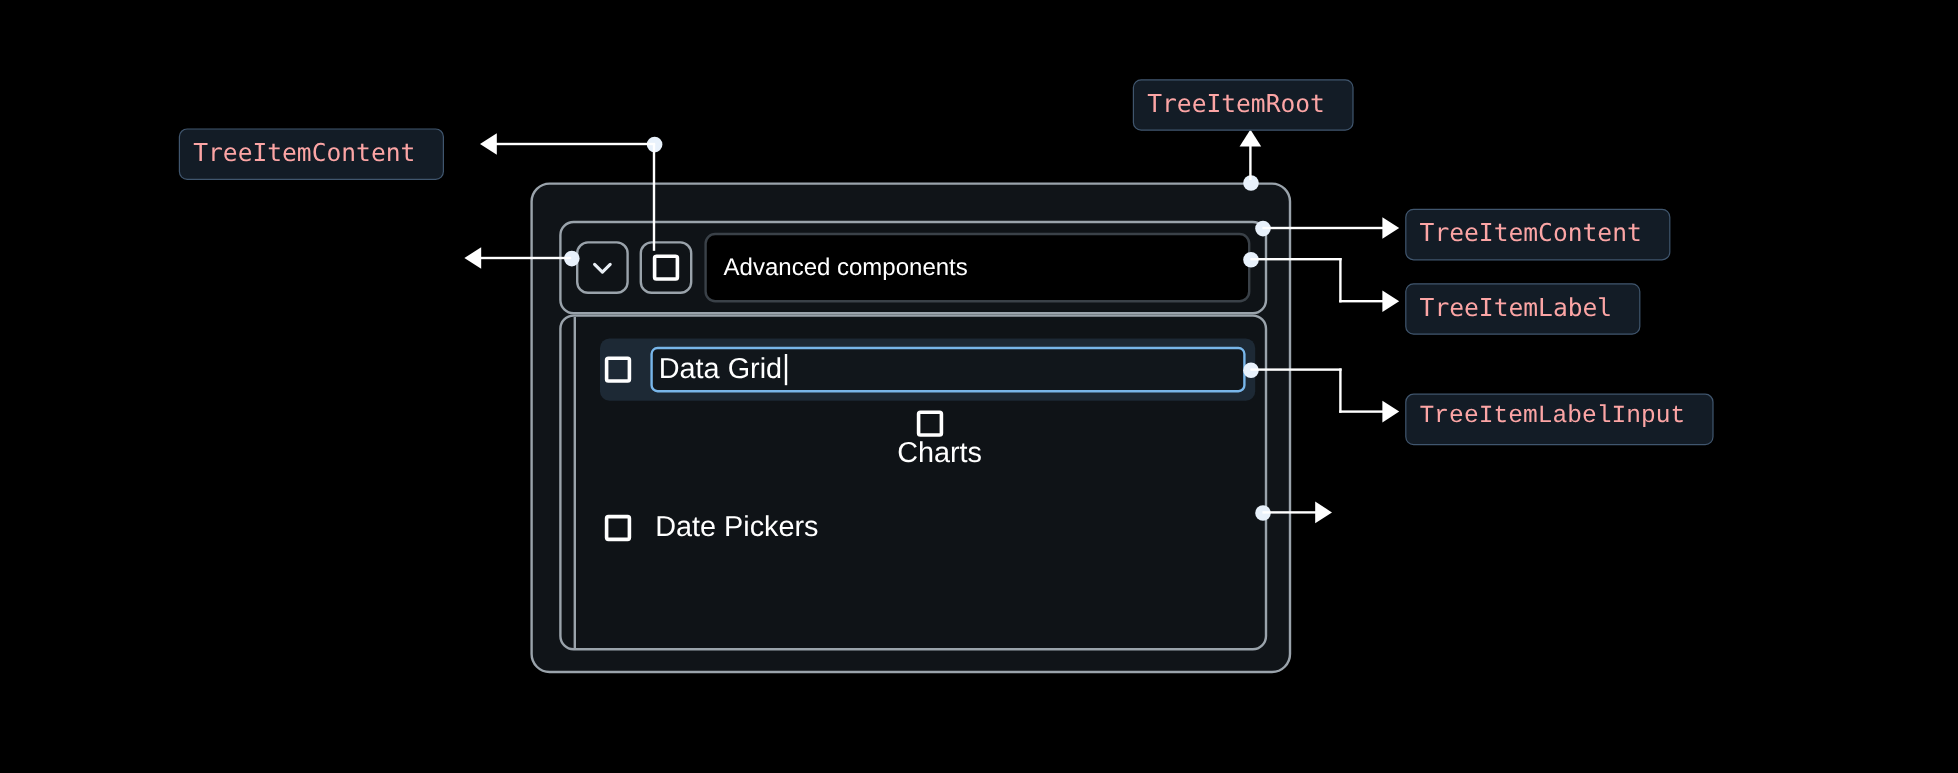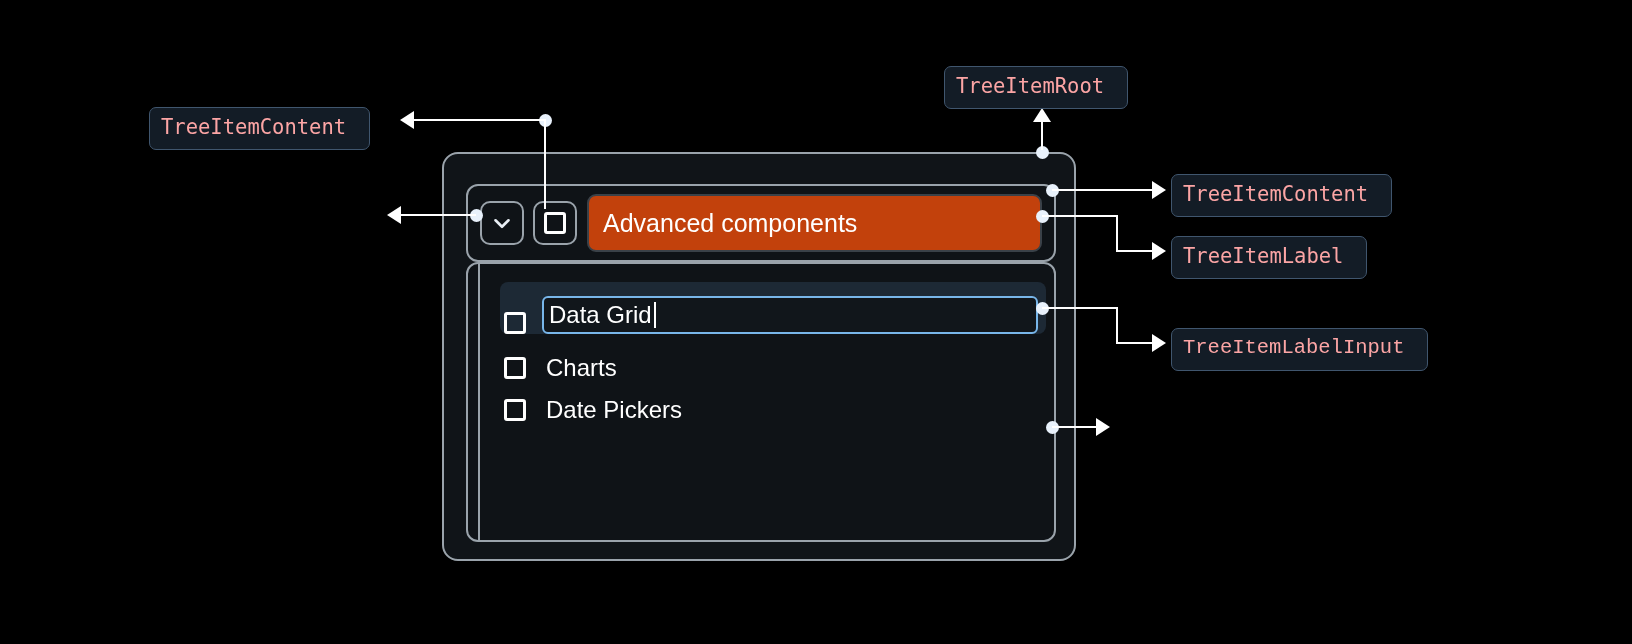--- a/index.html
+++ b/index.html
@@ -136,26 +136,26 @@
     border-radius: 3px;
   }
 
   #root-label {
     margin-left: 10px;
     flex: 1 1 auto;
     height: 58px;
     box-sizing: border-box;
     border: 2px solid #3a4148;
     border-radius: 9px;
-    background: #c2410c;
+    background: #000000;
     display: flex;
     align-items: center;
     padding-left: 14px;
     color: #ffffff;
-    font-size: 25px;
+    font-size: 20px;
     margin-right: 12px;
   }
 
   #tree-group {
     position: absolute;
     left: 22px;
     top: 108px;
     width: 590px;
     height: 280px;
     box-sizing: border-box;
@@ -248,34 +248,34 @@
       </div>
 
       <div id="root-label">
         <span>Advanced components</span>
       </div>
     </div>
 
     <div id="tree-group">
       <div id="indent-guide"></div>
 
-      <div class="tree-row selected" style="top:18px;align-items:flex-end;">
+      <div class="tree-row selected" style="top:18px;">
         <span class="row-checkbox"></span>
         <span class="row-input">
           <span>Data Grid</span>
             <span class="caret"></span>
         </span>
       </div>
 
-      <div class="tree-row" style="top:78px;">
+      <div class="tree-row" style="top:78px;flex-direction:column;">
         <span class="row-checkbox"></span>
         <span class="row-label">Charts</span>
       </div>
 
-      <div class="tree-row" style="top:120px;">
+      <div class="tree-row" style="top:150px;">
         <span class="row-checkbox"></span>
         <span class="row-label">Date Pickers</span>
       </div>
 
     </div>
   </div>
 
   <span class="dot" style="left:539px;  top:114px;"></span>
   <span class="conn v" style="left:544px; top:120px; height:89px;"></span>
   <span class="conn h" style="left:413px; top:119px; width:133px;"></span>

